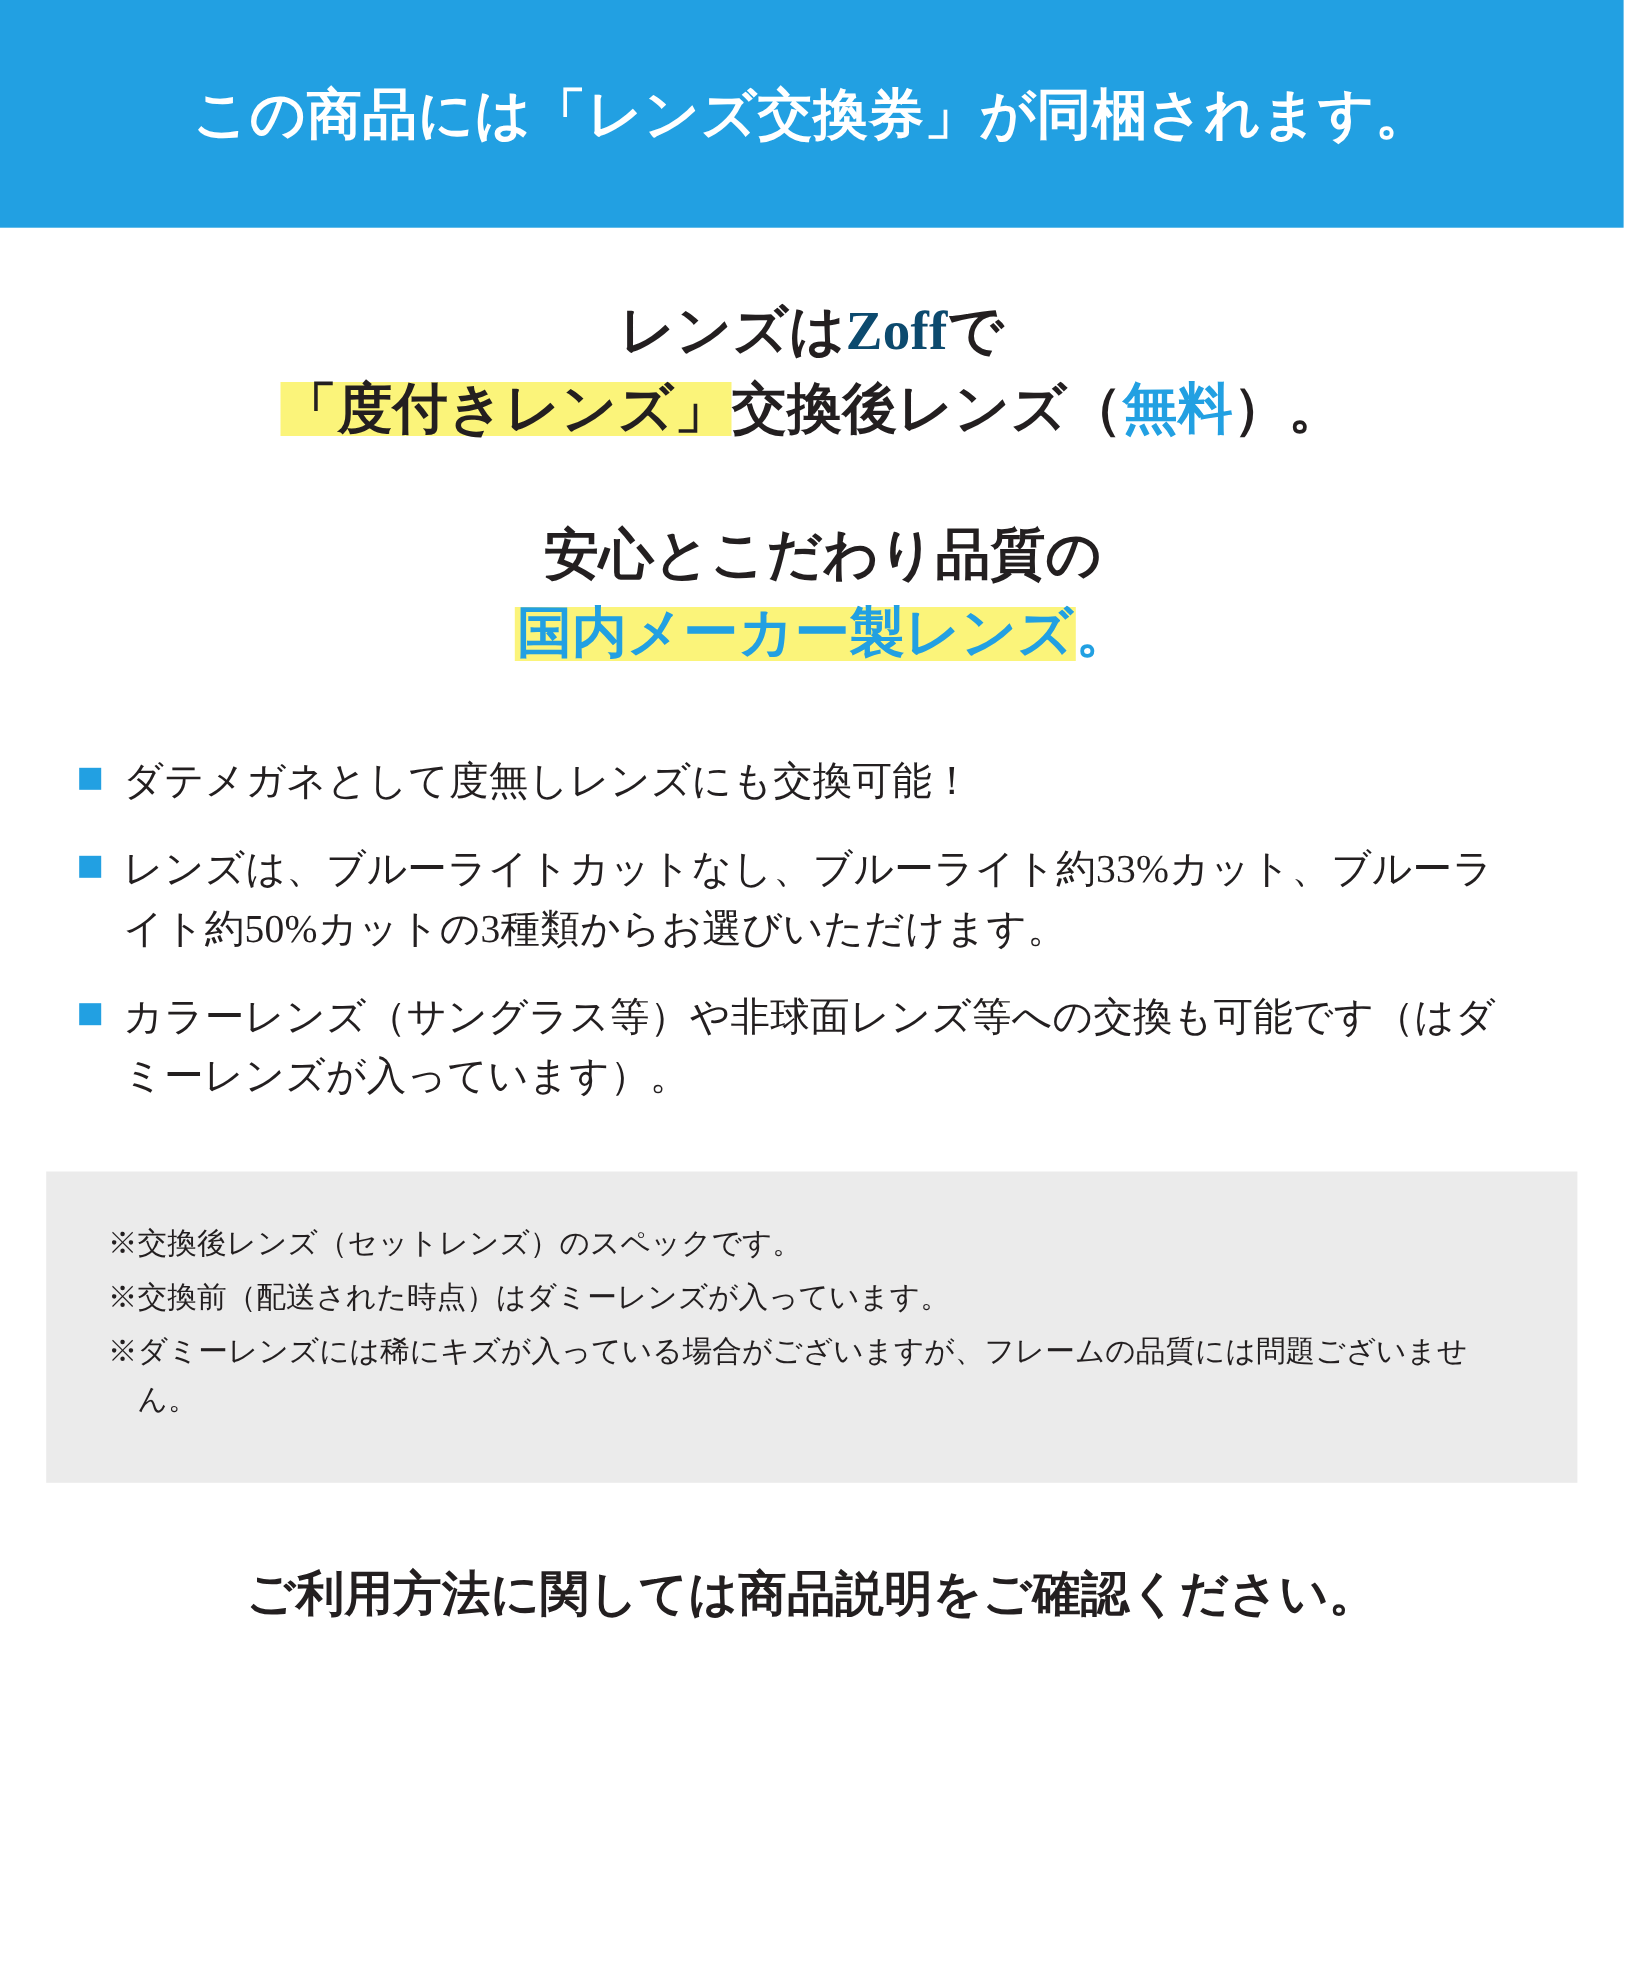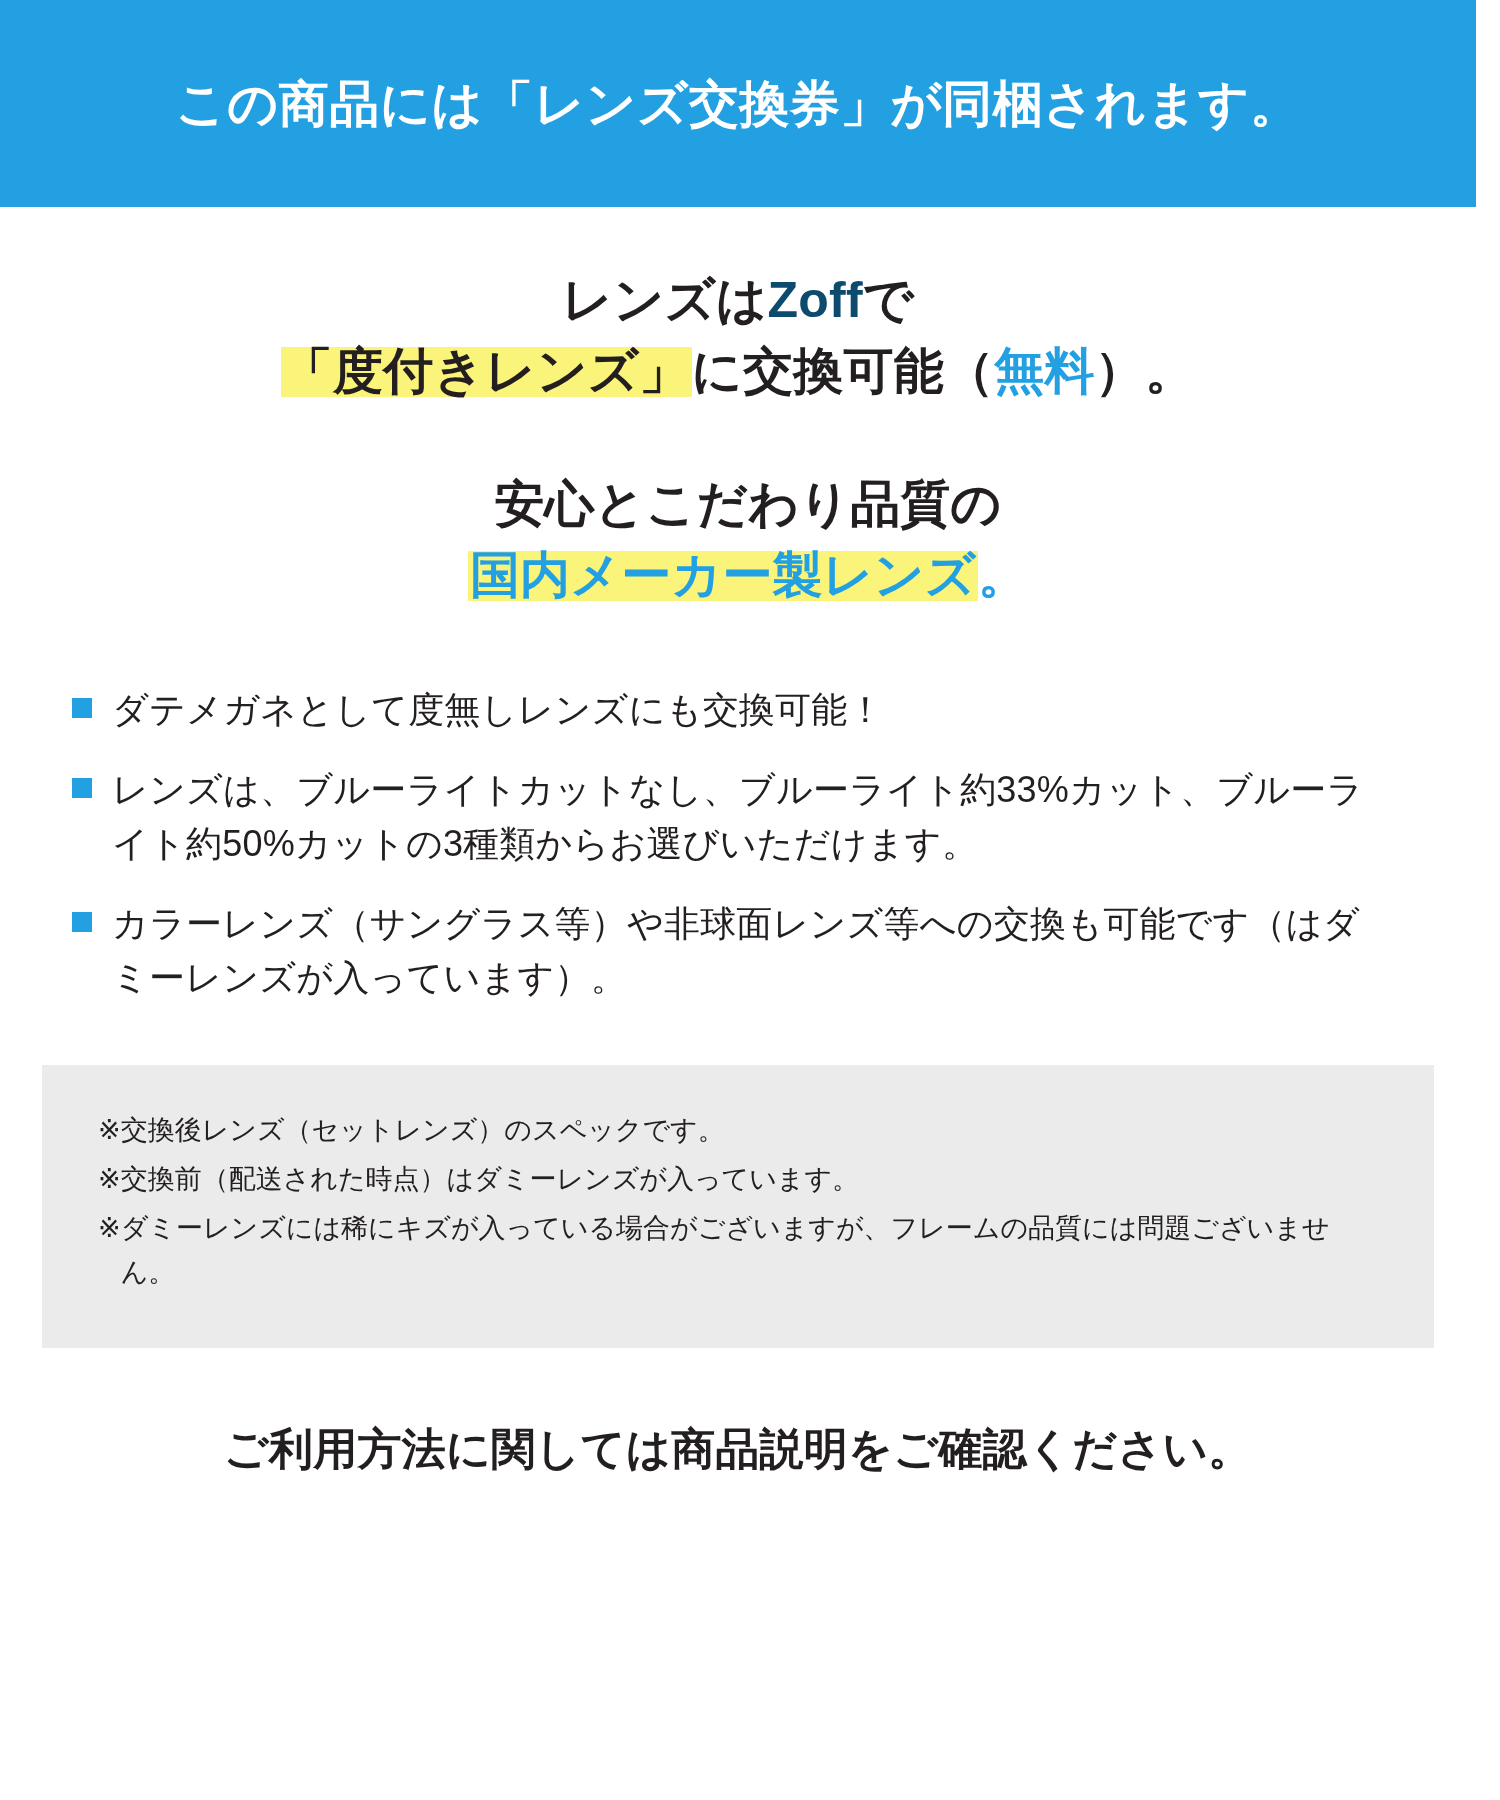--- a/index.html
+++ b/index.html
@@ -12,20 +12,21 @@
     background: #ffffff;
     font-family: "Liberation Sans", "DejaVu Sans", sans-serif;
     color: #231f20;
     overflow: hidden;
   }
   .page {
     position: relative;
     width: 1476px;
     height: 1800px;
     box-sizing: border-box;
+    font-family: Liberation Serif, serif;
   }
 
   
   .banner {
     width: 100%;
     height: 207px;
     background: #22a0e2;
     display: flex;
     align-items: center;
     justify-content: center;
@@ -140,21 +141,21 @@
 
   <div class="banner">
     <div class="banner-text">この商品には「レンズ交換券」が同梱されます。</div>
   </div>
 
   <div class="headline">
     <div class="line">
       <span>レンズは</span><span class="brand">Zoff</span><span>で</span>
     </div>
     <div class="line">
-      <span class="hl">「度付きレンズ」</span><span>に交換可能（</span><span class="blue-text">無料</span><span>）。</span>
+      <span class="hl">「度付きレンズ」</span><span>交換後レンズ（</span><span class="blue-text">無料</span><span>）。</span>
     </div>
   </div>
 
   <div class="headline2">
     <div class="line">安心とこだわり品質の</div>
     <div class="line">
       <span class="hl blue-text">国内メーカー製レンズ</span><span class="blue-text">。</span>
     </div>
   </div>
 

